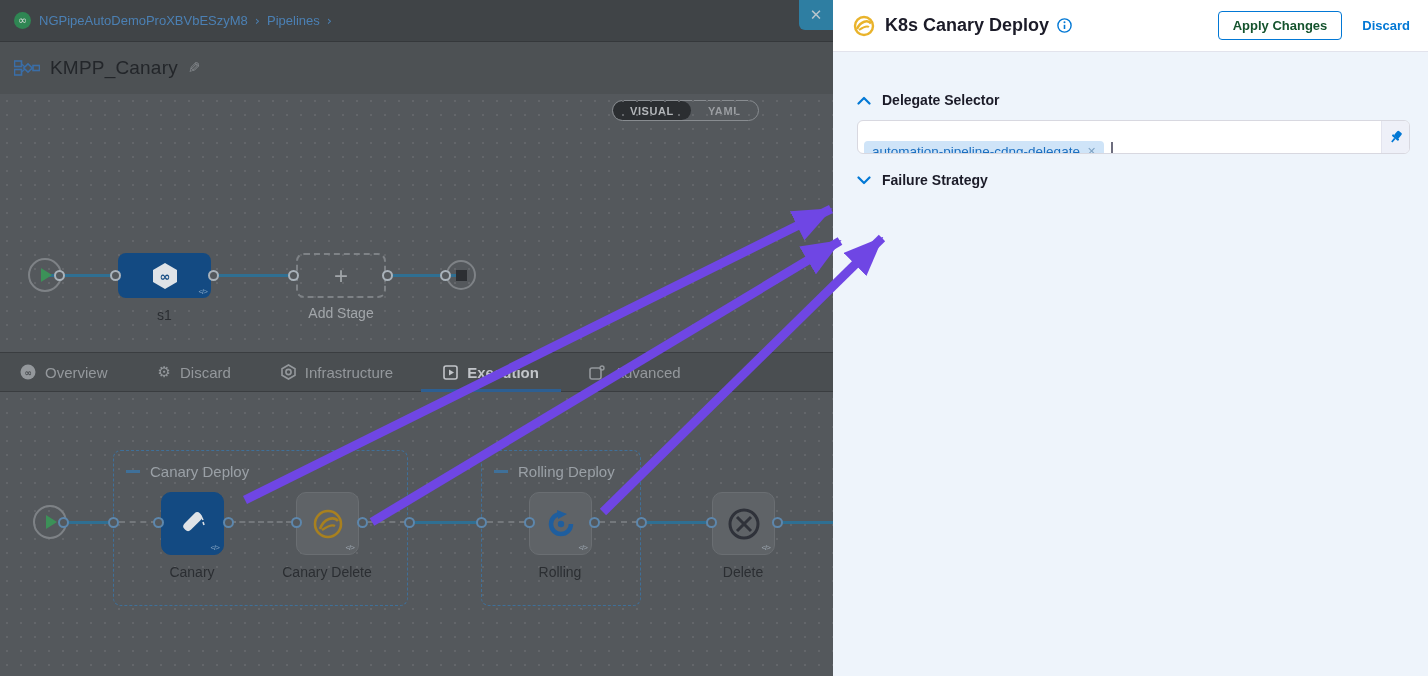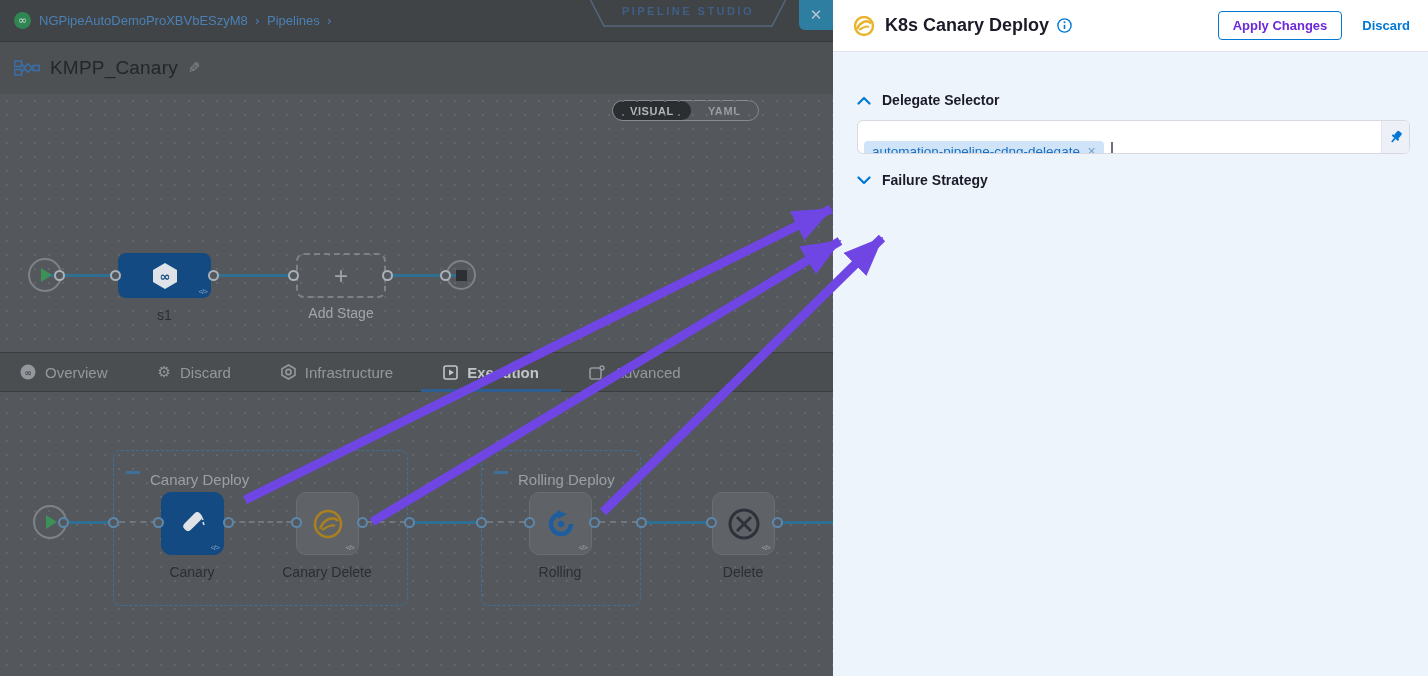--- a/index.html
+++ b/index.html
@@ -70,39 +70,39 @@
             border-top:1px solid #3a3d40; border-bottom:1px solid #3a3d40;
             display:flex; align-items:stretch; padding-left:16px; }
   .tab { display:flex; align-items:center; gap:9px; color:#94989c; font-size:15px;
          padding:0 4px; margin-right:42px; position:relative; }
   .tab .tico { display:flex; align-items:center; }
   .tab.active { color:#c2c5c9; font-weight:bold; }
   .tab.active::after { content:""; position:absolute; left:-18px; right:-18px; bottom:-1px;
                        height:3px; background:#2d5f92; }
 
   .group-box { position:absolute; border:1.5px dashed #3f7099; border-radius:8px; }
-  .group-head { position:absolute; left:12px; top:20px; display:flex; gap:10px; }
+  .group-head { position:absolute; left:12px; top:12px; display:flex; align-items:center; gap:10px; }
   .group-minus { width:14px; height:2.5px; background:#3f7099; }
   .group-title { color:#9aa0a6; font-size:15px; }
 
   .step-node { position:absolute; width:63px; height:63px; border-radius:10px; background:#606periodic468;
                background:#5f6367; border:1px solid #6a6e72;
                display:flex; align-items:center; justify-content:center; }
   .step-node.sel { background:#134a82; border-color:#134a82; }
 
   
   #arrows { position:absolute; left:0; top:0; width:1428px; height:676px; z-index:60; pointer-events:none; }
 
   
   #panel { position:absolute; left:833px; top:0; width:595px; height:676px; background:#eef4fb; z-index:10; }
   #panel-header { height:52px; background:#fff; display:flex; align-items:center;
                   padding:0 18px 0 20px; border-bottom:1px solid #e2e3ec; }
   #panel-title { font-size:18px; font-weight:bold; color:#1b1b28; margin:0 8px 0 10px; }
   #header-spacer { flex:1; }
-  #apply-btn { border:1.5px solid #0278d5; color:#6d28d9; background:#fff; border-radius:4px;
+  #apply-btn { border:1.5px solid #0278d5; color:#14532d; background:#fff; border-radius:4px;
                font-size:13px; font-weight:bold; padding:6px 14px; margin-right:20px;
                font-family:inherit; }
   #discard-btn { color:#0278d5; font-size:13px; font-weight:bold; }
 
   #panel-tabs { height:48px; background:#fff; border-bottom:1px solid #dcdde8;
                 display:flex; align-items:stretch; padding-left:24px; }
   .ptab { display:flex; align-items:center; font-size:14px; color:#4f5162; margin-right:30px;
           position:relative; padding:0 2px; }
   .ptab.active { color:#1b1b28; font-weight:bold; }
   .ptab.active::after { content:""; position:absolute; left:-4px; right:-4px; bottom:0;
@@ -133,26 +133,20 @@
 <div id="left">
 
   <div id="topbar">
     <span class="crumb-ico glyph">∞</span>
     <span class="crumb">NGPipeAutoDemoProXBVbESzyM8</span>
     <span class="crumb-sep glyph">›</span>
     <span class="crumb">Pipelines</span>
     <span class="crumb-sep glyph">›</span>
   </div>
 
-  <div id="studio-badge">
-    <svg width="200" height="29">
-      <path d="M2,0 L198,0 L184,27 L16,27 Z" fill="none" stroke="#54667d" stroke-width="1.5"></path>
-    </svg>
-    <div class="txt">PIPELINE STUDIO</div>
-  </div>
 
   <div id="close-btn">
     <span>✕</span>
   </div>
 
   <div id="titlebar">
     <svg id="pipe-ico" width="26" height="16">
       <rect x="0.5" y="1" width="7" height="5.5" fill="none" stroke="#3a6ea8" stroke-width="1.6"></rect>
       <rect x="0.5" y="9.5" width="7" height="5.5" fill="none" stroke="#3a6ea8" stroke-width="1.6"></rect>
       <rect x="11" y="5" width="6" height="6" fill="none" stroke="#3a6ea8" stroke-width="1.6" transform="rotate(45 14 8)"></rect>

